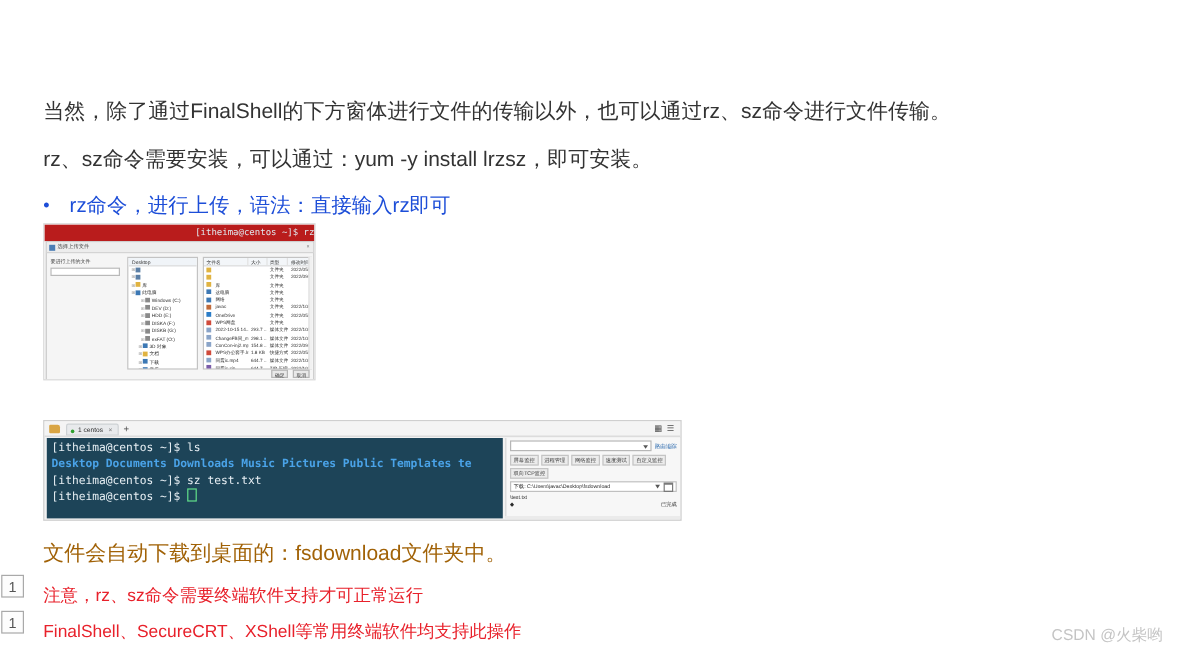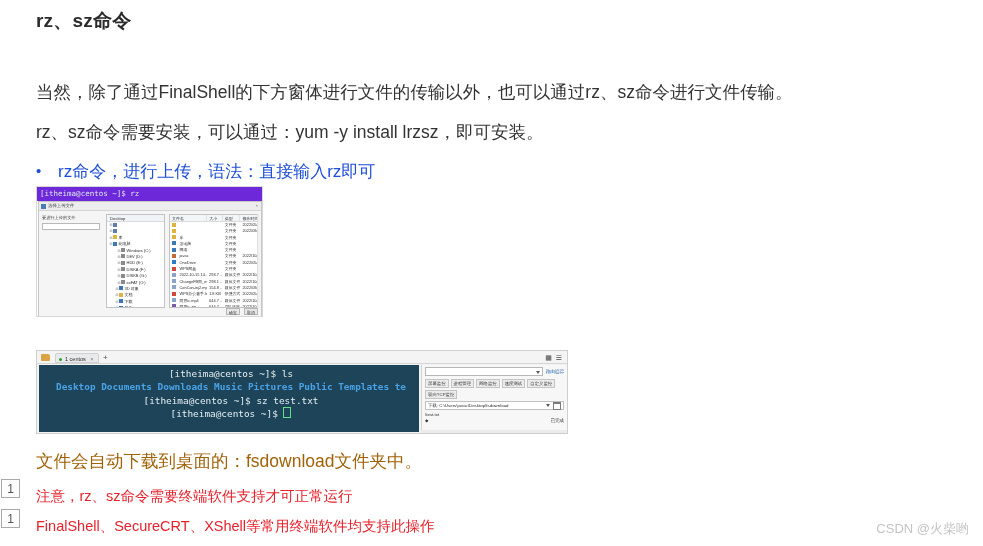--- a/index.html
+++ b/index.html
@@ -117,28 +117,29 @@
     background: #ffffff;
     border: 1px solid #d8d8d8;
     box-sizing: border-box;
     overflow: hidden;
     font-size: 3.2px;
   }
   #shot-rz .term-strip {
     position: absolute;
     left: 0; top: 0; right: 0;
     height: 14px;
-    background: #6d28d9;
+    background: #b91c1c;
     color: #dfe8ee;
     font-family: "DejaVu Sans Mono", "Liberation Mono", monospace;
     font-size: 7.5px;
     line-height: 14px;
     padding-left: 3px;
     white-space: nowrap;
     box-sizing: border-box;
+    text-align: right;
   }
   #shot-rz .dlg {
     position: absolute;
     left: 1px; top: 14px;
     width: 224px; height: 116px;
     background: #f5f5f5;
     border: 1px solid #c6c6c6;
     box-sizing: border-box;
   }
   #shot-rz .dlg-title {
@@ -380,21 +381,20 @@
     width: 380px; height: 67px;
     background: #1d4458;
     font-family: "DejaVu Sans Mono", "Liberation Mono", monospace;
     font-size: 9.4px;
     line-height: 13.4px;
     color: #e6eef3;
     padding: 2px 0 0 4px;
     box-sizing: border-box;
     overflow: hidden;
     white-space: nowrap;
-    text-align: center;
   }
   #shot-sz .term .ls-dirs { color: #4aa3e8; font-weight: bold; }
   #shot-sz .term .cursor {
     display: inline-block;
     width: 6px; height: 9px;
     border: 1px solid #62e08a;
     vertical-align: -1px;
   }
   #shot-sz .panel {
     position: absolute;
@@ -501,21 +501,20 @@
     width: 146px;
     height: 3px;
     background: #ebebeb;
   }
 </style>
 </head>
 <body>
 
 <div id="page">
 
-  <div class="doc-heading">rz、sz命令</div>
 
   <div class="para para-1">当然，除了通过FinalShell的下方窗体进行文件的传输以外，也可以通过rz、sz命令进行文件传输。</div>
   <div class="para para-2">rz、sz命令需要安装，可以通过：yum -y install lrzsz，即可安装。</div>
 
   <div class="bullet bullet-1">
     <span class="dot">•</span><span>rz命令，进行上传，语法：直接输入rz即可</span>
   </div>
 
   <div id="shot-rz">
     <div class="term-strip">[itheima@centos ~]$ rz</div>

